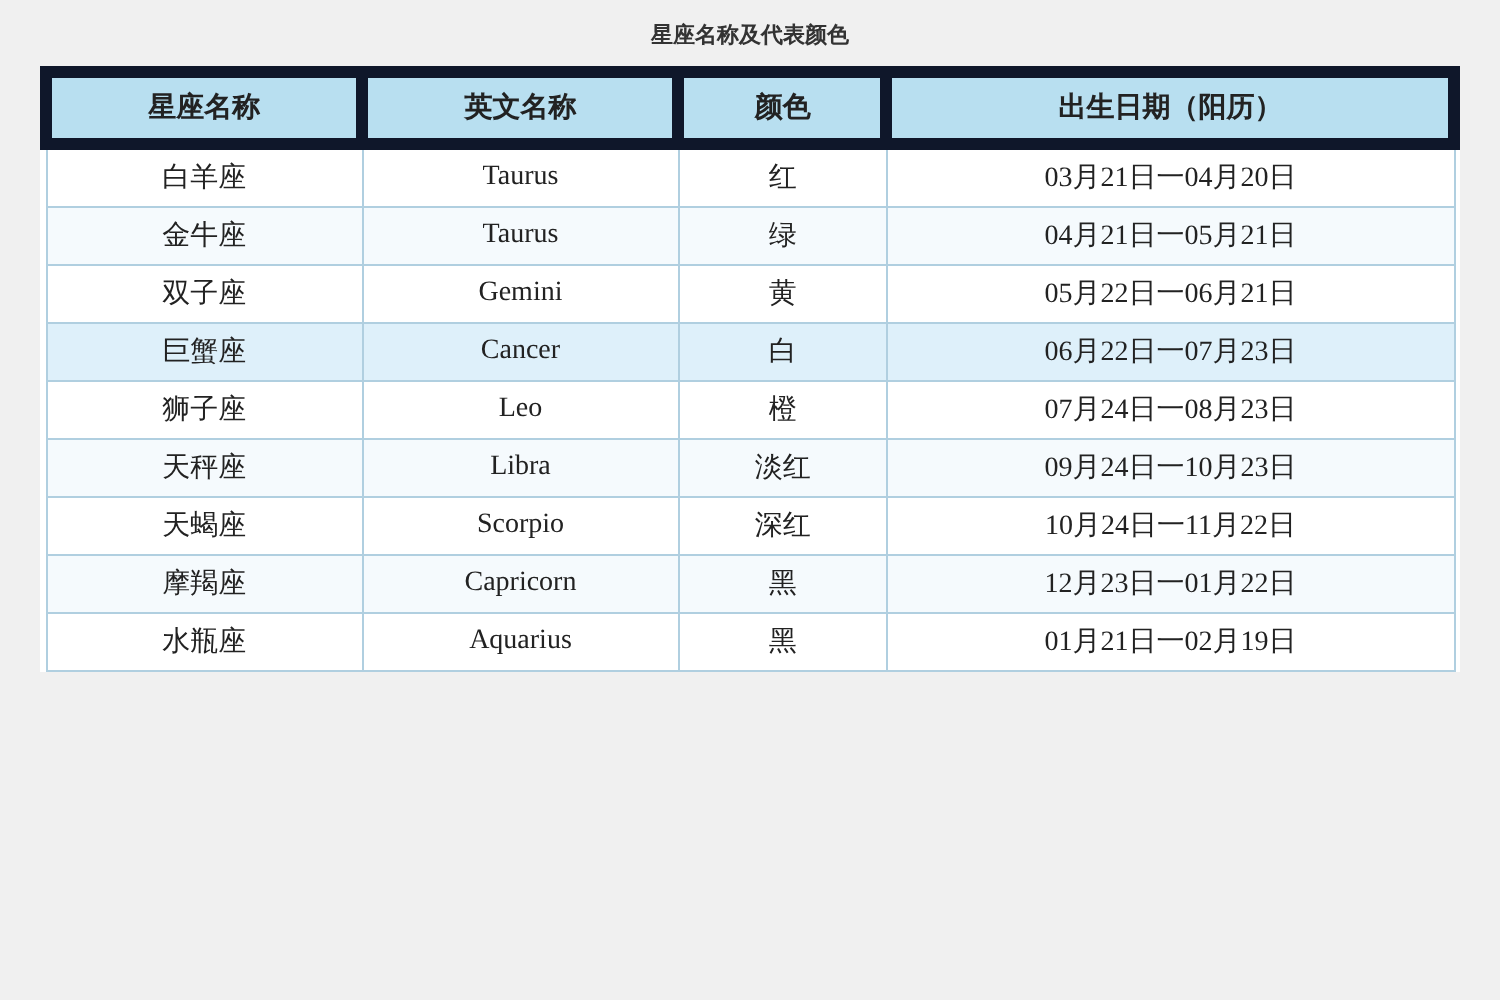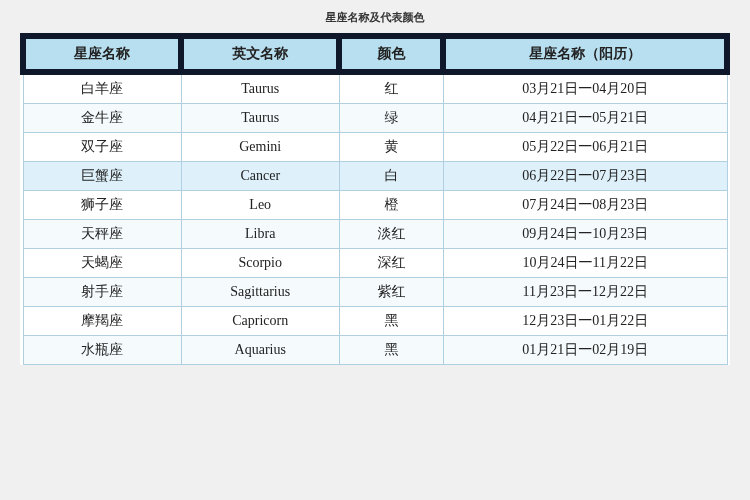--- a/index.html
+++ b/index.html
@@ -54,21 +54,21 @@
 <body>
 
 <div class="page-title">星座名称及代表颜色</div>
 
 <table>
   <thead>
     <tr id="table-header">
     <th>星座名称</th>
         <th>英文名称</th>
         <th>颜色</th>
-        <th>星座名称（阳历）</th>
+        <th>出生日期（阳历）</th>
       </tr>
   </thead>
   <tbody id="table-body">
   <tr>
         <td>白羊座</td>
         <td>Taurus</td>
         <td>红</td>
         <td>03月21日一04月20日</td>
       </tr>
       <tr>
@@ -101,26 +101,20 @@
         <td>淡红</td>
         <td>09月24日一10月23日</td>
       </tr>
       <tr>
         <td>天蝎座</td>
         <td>Scorpio</td>
         <td>深红</td>
         <td>10月24日一11月22日</td>
       </tr>
       <tr>
-        <td>射手座</td>
-        <td>Sagittarius</td>
-        <td>紫红</td>
-        <td>11月23日一12月22日</td>
-      </tr>
-      <tr>
         <td>摩羯座</td>
         <td>Capricorn</td>
         <td>黑</td>
         <td>12月23日一01月22日</td>
       </tr>
       <tr>
         <td>水瓶座</td>
         <td>Aquarius</td>
         <td>黑</td>
         <td>01月21日一02月19日</td>

